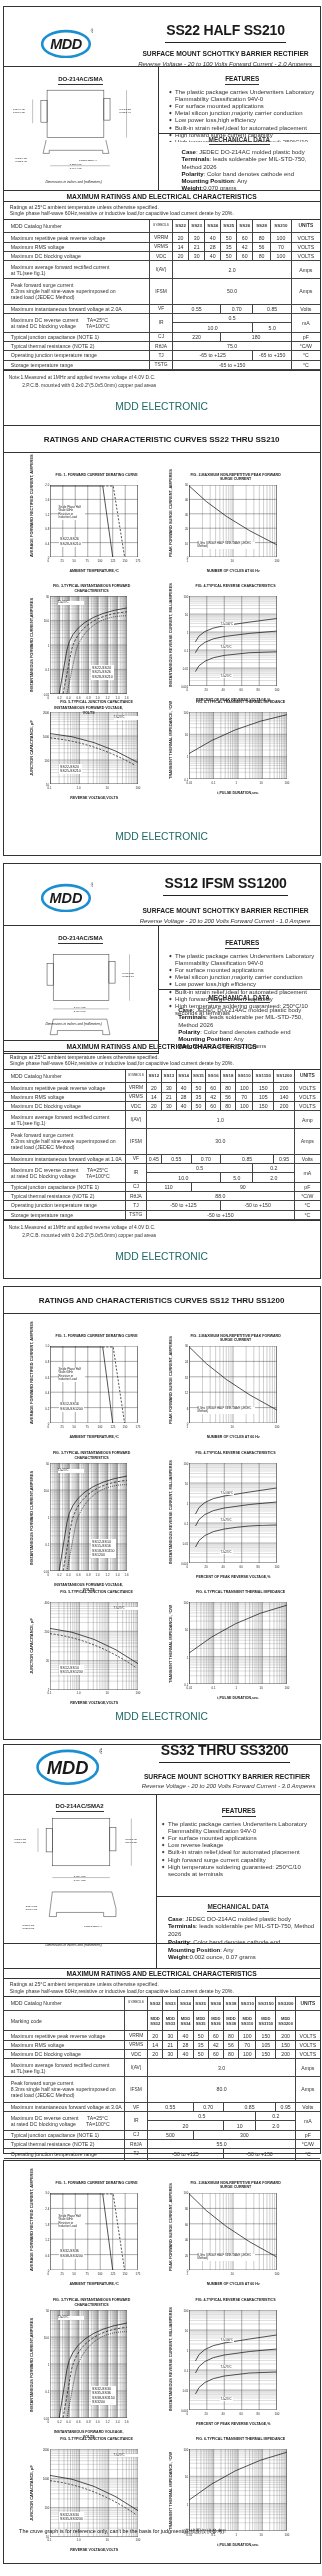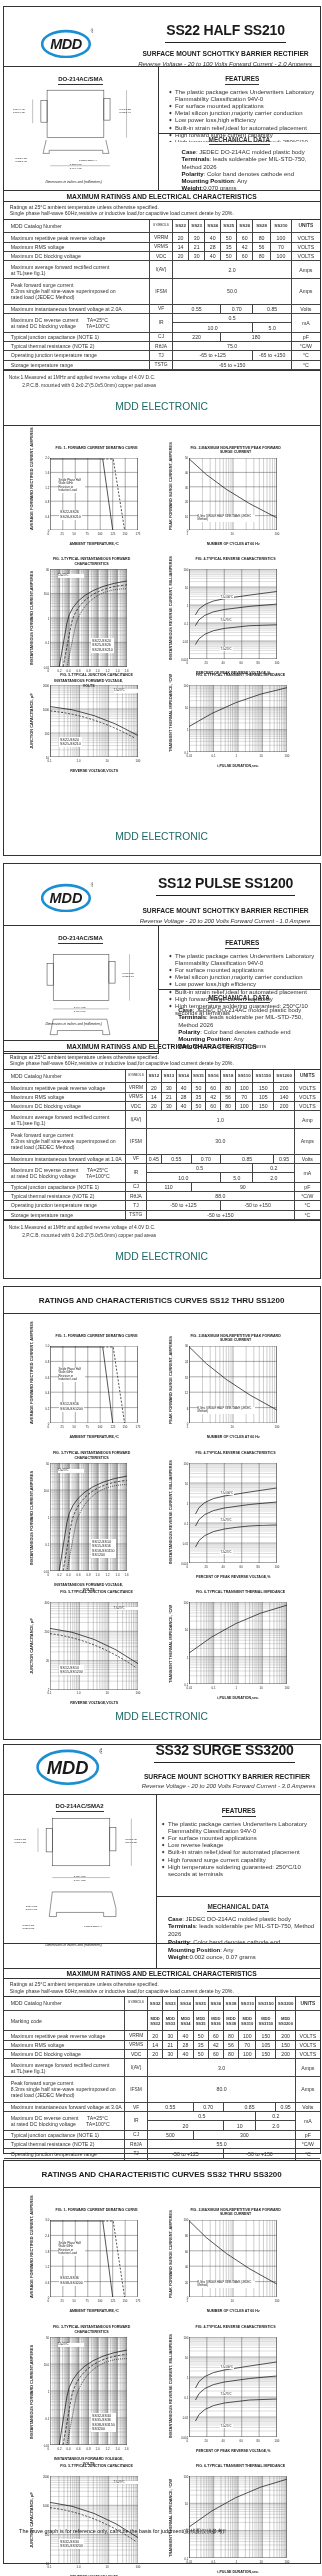--- a/index.html
+++ b/index.html
@@ -242,20 +242,21 @@
   </tbody>
     </table>
   <div class="note" style="border-top:0.8px solid #333">
       <div>Note:1.Measured at 1MHz and applied reverse voltage of 4.0V D.C.</div>
       <div class="i">2.P.C.B. mounted with 0.2x0.2"(5.0x5.0mm) copper pad areas</div>
     </div>
   <div class="brand">MDD ELECTRONIC</div>
 </div>
 
 <div class="sheet" style="top:425px;height:431px">
+  <div class="ctitle">RATINGS AND CHARACTERISTIC CURVES SS22 THRU SS210</div>
   <div class="charts">
       <div class="ch" style="left: 26px; top: 19.6px; width: 129px; height: 108px;">
         <div class="ft" style="left: 15.5px; width: 103px; top: 0px;">FIG. 1- FORWARD CURRENT DERATING CURVE</div>
         <svg width="88" height="72" viewBox="0 0 170 140" style="left: 20.6px; top: 12.4px;">
           <rect x="0" y="0" width="170" height="140" fill="none" stroke="#333" stroke-width="1.2"></rect>
           <line x1="24.285714285714285" y1="0" x2="24.285714285714285" y2="140" stroke="#333" stroke-width="0.8"></line>
           <line x1="48.57142857142857" y1="0" x2="48.57142857142857" y2="140" stroke="#333" stroke-width="0.8"></line>
           <line x1="72.85714285714286" y1="0" x2="72.85714285714286" y2="140" stroke="#333" stroke-width="0.8"></line>
           <line x1="97.14285714285714" y1="0" x2="97.14285714285714" y2="140" stroke="#333" stroke-width="0.8"></line>
           <line x1="121.42857142857143" y1="0" x2="121.42857142857143" y2="140" stroke="#333" stroke-width="0.8"></line>
@@ -706,21 +707,21 @@
   <div class="brand" style="position:absolute;left:0;right:0;top:397px">MDD ELECTRONIC</div>
 </div>
 
 <div class="sheet" style="top:863px;height:416px">
   <div class="hdr" style="height:62px">
     <svg class="logo" viewBox="0 0 100 58" style="top:17.5px">
         <ellipse cx="48" cy="31" rx="46" ry="25" fill="none" stroke="#1b8fd2" stroke-width="5"></ellipse>
         <text x="48" y="41" text-anchor="middle" font-family="Liberation Sans, sans-serif" font-weight="bold" font-style="italic" font-size="28" fill="#1a1a1a">MDD</text>
         <text x="96" y="10" font-size="10" fill="#222" font-family="Liberation Sans, sans-serif">®</text>
       </svg>
-    <div class="title" style="top:11.3px"><h1>SS12 PULSE SS1200</h1></div>
+    <div class="title" style="top:11.3px"><h1>SS12 IFSM SS1200</h1></div>
     <div class="subt" style="top:43px">SURFACE MOUNT SCHOTTKY BARRIER RECTIFIER</div>
     <div class="rng" style="top:54px">Reverse Voltage - 20 to 200 Volts    Forward Current - 1.0 Ampere</div>
   </div>
   <div class="mid" style="height:128px">
     <div class="pkg">
       <h3><span>DO-214AC/SMA</span></h3>
       <svg style="position:absolute;left:8.2px;top:26px" width="134" height="88" viewBox="0 0 260 170">
         <rect x="80" y="4" width="108" height="90" fill="none" stroke="#333"></rect>
           <rect x="68" y="22" width="12" height="42" fill="none" stroke="#333"></rect>
           <rect x="188" y="18" width="12" height="42" fill="none" stroke="#333"></rect>
@@ -1362,21 +1363,21 @@
   <div class="brand" style="position:absolute;left:0;right:0;top:416px">MDD ELECTRONIC</div>
 </div>
 
 <div class="sheet" style="top:1744px;height:410px">
   <div class="hdr" style="height:50px">
     <svg class="logo" viewBox="0 0 100 58" style="top:2.1px;left:32px;width:66px;height:38px">
         <ellipse cx="48" cy="31" rx="46" ry="25" fill="none" stroke="#1b8fd2" stroke-width="4"></ellipse>
         <text x="48" y="41" text-anchor="middle" font-family="Liberation Sans, sans-serif" font-weight="bold" font-style="italic" font-size="28" fill="#1a1a1a">MDD</text>
         <text x="96" y="10" font-size="10" fill="#222" font-family="Liberation Sans, sans-serif">®</text>
       </svg>
-    <div class="title" style="top:-3.1px;left:129px"><h1>SS32 SURGE SS3200</h1></div>
+    <div class="title" style="top:-3.1px;left:129px"><h1>SS32 THRU SS3200</h1></div>
     <div class="subt" style="top:28px;left:134px">SURFACE MOUNT SCHOTTKY BARRIER RECTIFIER</div>
     <div class="rng" style="top:38px;left:136px">Reverse Voltage - 20 to 200 Volts  Forward Current - 3.0 Amperes</div>
   </div>
   <div class="mid" style="height:149px">
     <div class="pkg" style="width:153px">
       <h3 style="margin-top:8.2px"><span>DO-214AC/SMA2</span></h3>
       <svg style="position:absolute;left:8.2px;top:20.6px" width="134" height="118" viewBox="0 0 260 230">
         <rect x="78" y="5" width="112" height="92" fill="none" stroke="#333"></rect>
           <rect x="66" y="24" width="12" height="46" fill="none" stroke="#333"></rect>
           <rect x="190" y="22" width="12" height="46" fill="none" stroke="#333"></rect>
@@ -1572,21 +1573,20 @@
         </tr>
   </tbody>
     </table>
   <div class="note" style="border-top:0.8px solid #333">
       <div>Note:1.Measured at 1MHz and applied reverse voltage of 4.0V D.C.</div>
       <div class="i">2.P.C.B. mounted with 0.2x0.2"(5.0x5.0mm) copper pad areas</div>
     </div>
 </div>
 
 <div class="sheet" style="top:2160px;height:404px">
-  <div class="ctitle">RATINGS AND CHARACTERISTIC CURVES SS32 THRU SS3200</div>
   <div class="charts">
       <div class="ch" style="left: 26px; top: 19.6px; width: 129px; height: 113px;">
         <div class="ft" style="left: 15.5px; width: 103px; top: 0px;">FIG. 1- FORWARD CURRENT DERATING CURVE</div>
         <svg width="88" height="77" viewBox="0 0 170 150" style="left: 20.6px; top: 12.4px;">
           <rect x="0" y="0" width="170" height="150" fill="none" stroke="#333" stroke-width="1.2"></rect>
           <line x1="24.285714285714285" y1="0" x2="24.285714285714285" y2="150" stroke="#333" stroke-width="0.8"></line>
           <line x1="48.57142857142857" y1="0" x2="48.57142857142857" y2="150" stroke="#333" stroke-width="0.8"></line>
           <line x1="72.85714285714286" y1="0" x2="72.85714285714286" y2="150" stroke="#333" stroke-width="0.8"></line>
           <line x1="97.14285714285714" y1="0" x2="97.14285714285714" y2="150" stroke="#333" stroke-width="0.8"></line>
           <line x1="121.42857142857143" y1="0" x2="121.42857142857143" y2="150" stroke="#333" stroke-width="0.8"></line>

